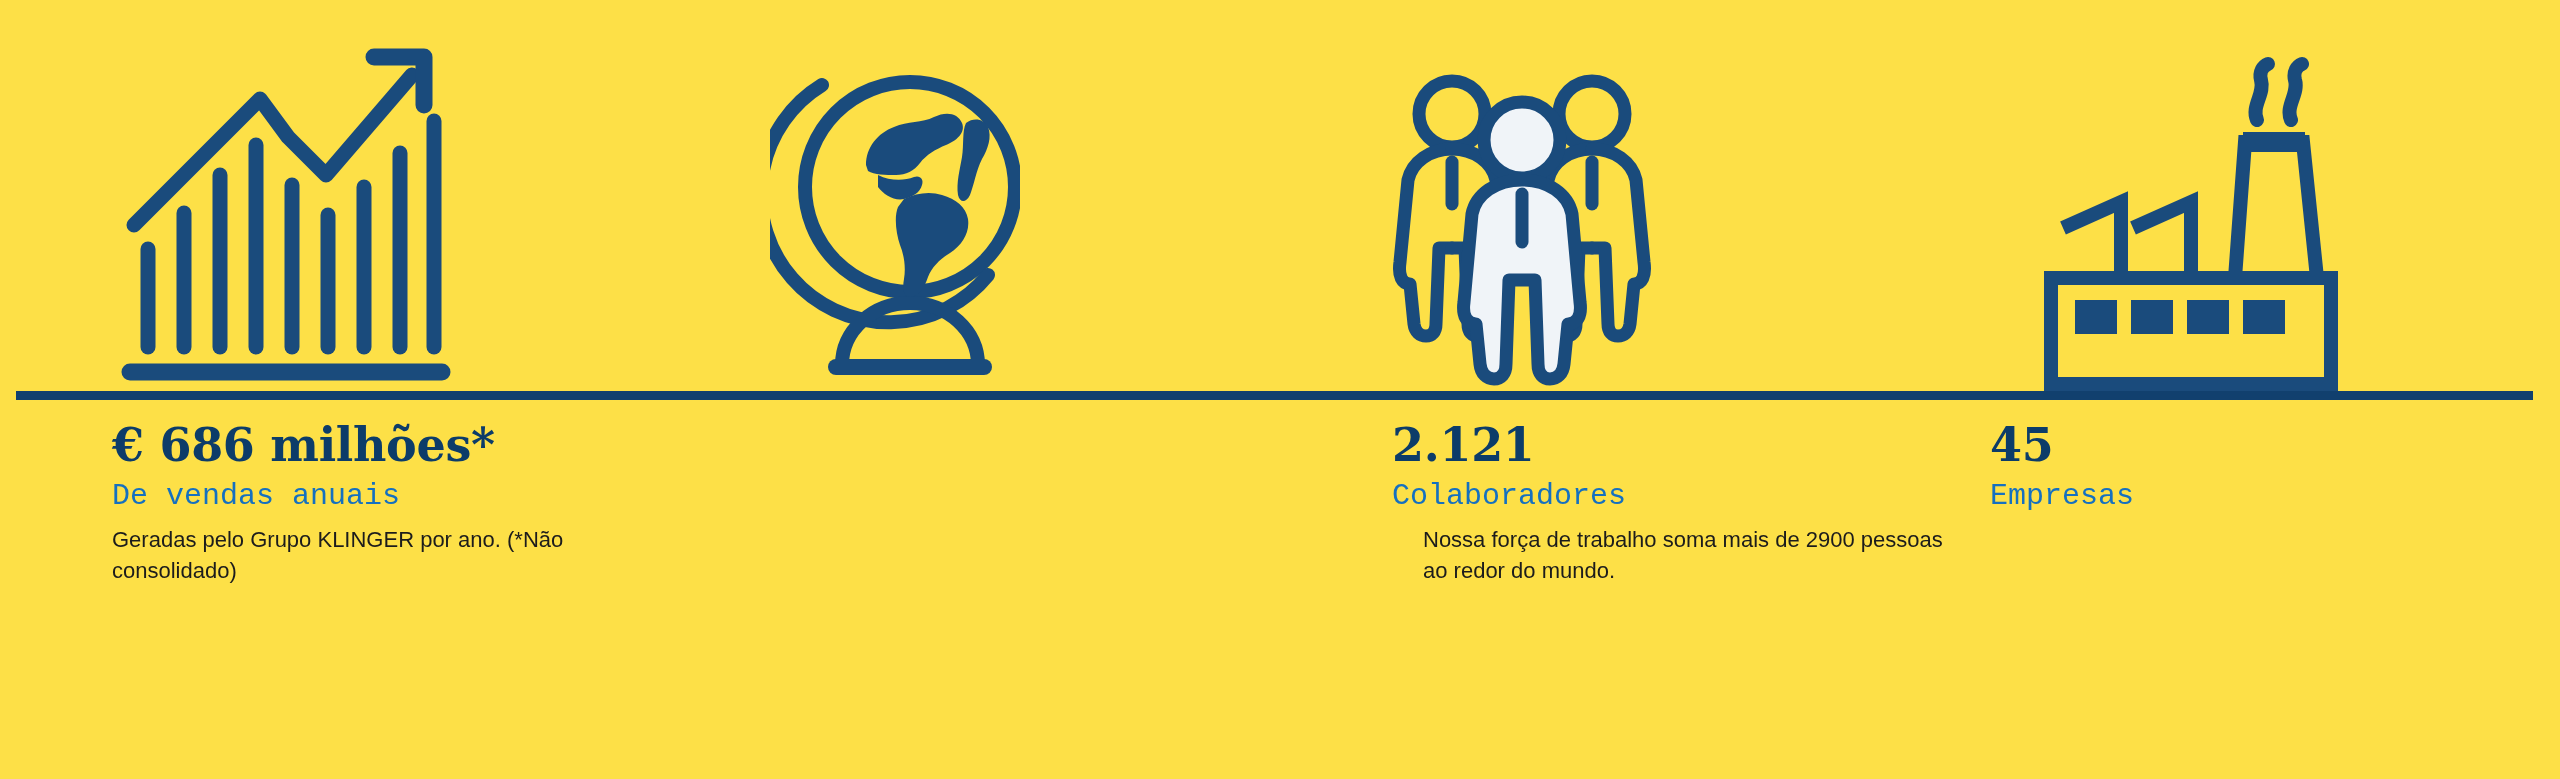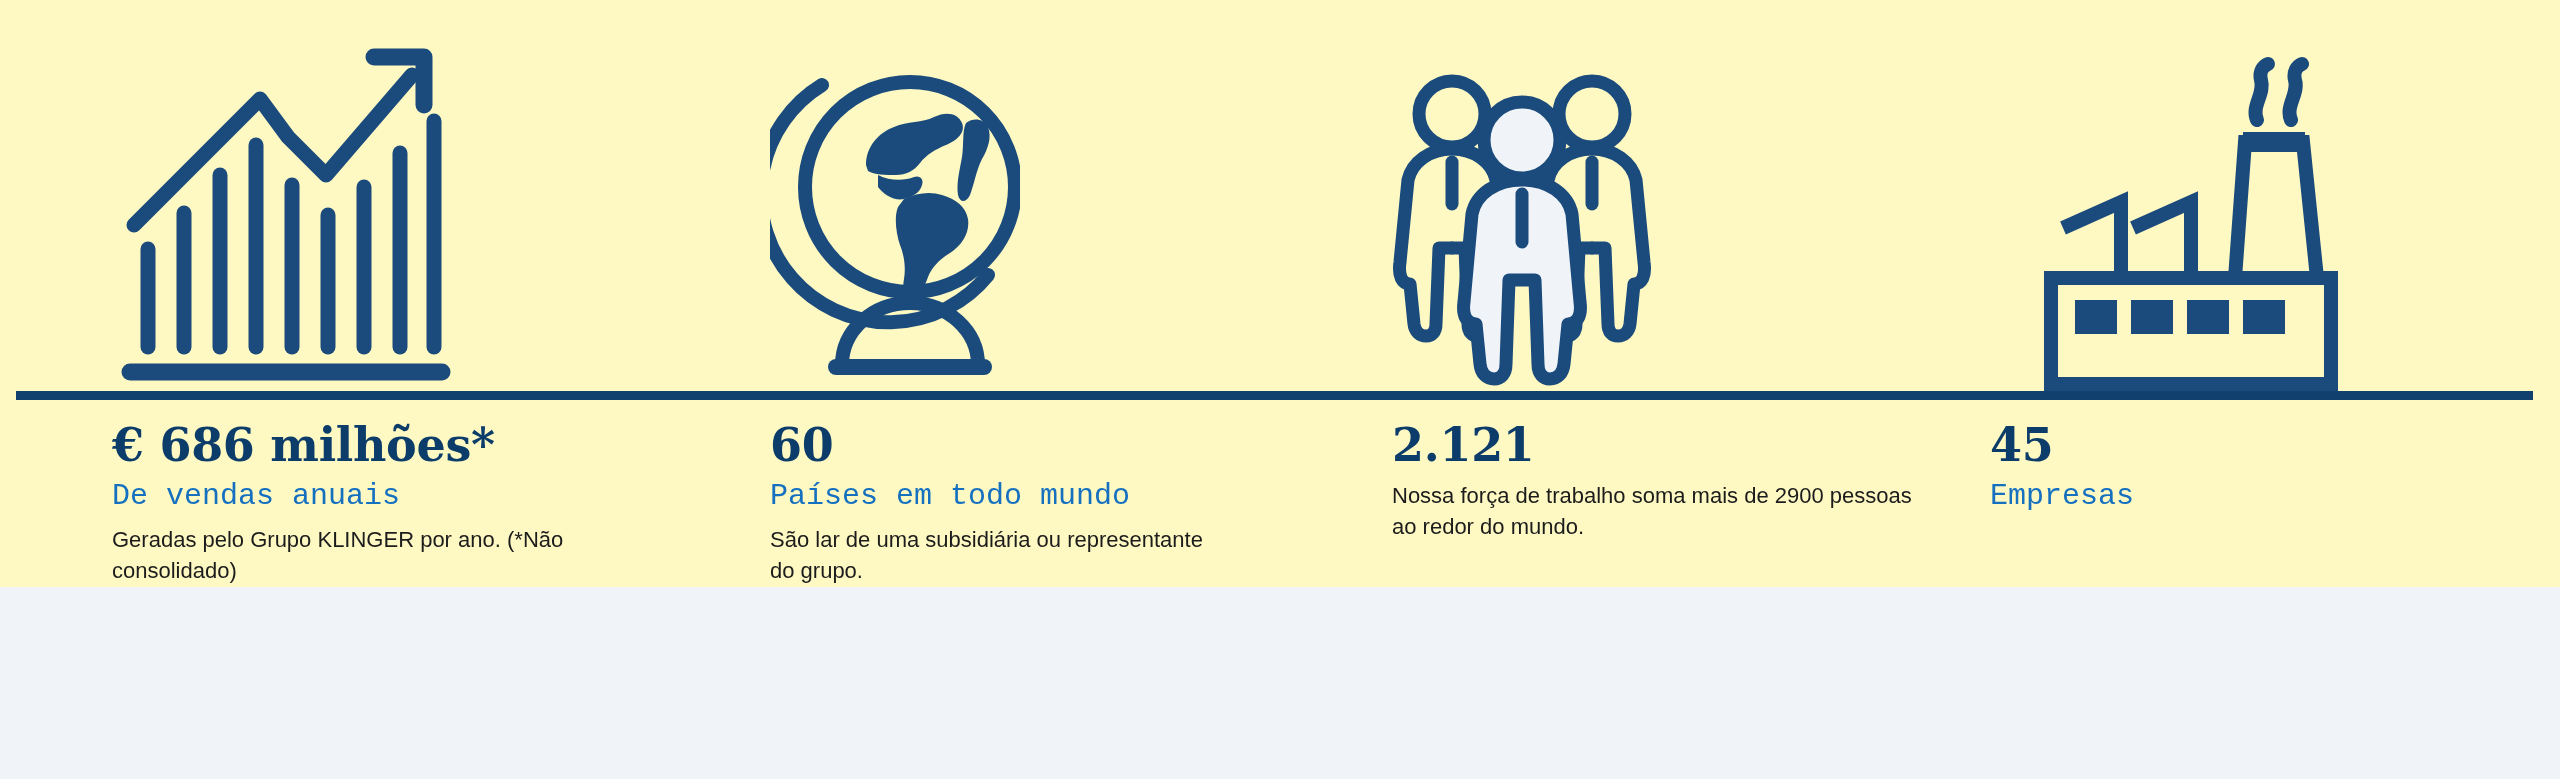--- a/index.html
+++ b/index.html
@@ -11,22 +11,22 @@
     width: 2560px;
     height: 779px;
     background: #f0f4f8;
     font-family: "Liberation Sans", sans-serif;
     overflow: hidden;
   }
 
   .stats-board {
     position: relative;
     width: 2560px;
-    height: 587px;
-    background: #fef9c3;
+    height: 779px;
+    background: #fde047;
   }
 
   
   .icon-row {
     position: absolute;
     left: 0;
     top: 0;
     width: 2560px;
     height: 392px;
   }
@@ -93,21 +93,21 @@
   }
   .stat-desc {
     font-family: "Liberation Sans", sans-serif;
     font-weight: normal;
     font-size: 22px;
     line-height: 31px;
     color: #1c1c1c;
     margin: 8px 0 0 0;
     max-width: 460px;
   }
-  .text-cell.c3 .stat-desc { max-width: 520px; }
+  .text-cell.c3 .stat-desc { max-width: 520px; margin-left: 31px; }
 </style>
 </head>
 <body>
 
 <div class="stats-board">
 
   <div class="icon-row">
 
     <div class="icon-cell c1">
       <svg width="350" height="365" viewBox="0 0 350 365" aria-hidden="true">
@@ -227,28 +227,24 @@
   <div class="divider"></div>
 
   <div class="text-row">
 
     <div class="text-cell c1">
       <p class="stat-value">€ 686 milhões*</p>
       <p class="stat-label">De vendas anuais</p>
       <p class="stat-desc">Geradas pelo Grupo KLINGER por ano. (*Não consolidado)</p>
     </div>
 
-    <div class="text-cell c2">
-      <p class="stat-value">60</p>
-      <p class="stat-label">Países em todo mundo</p>
-      <p class="stat-desc">São lar de uma subsidiária ou representante do grupo.</p>
-    </div>
 
     <div class="text-cell c3">
       <p class="stat-value">2.121</p>
+      <p class="stat-label">Colaboradores</p>
       <p class="stat-desc">Nossa força de trabalho soma mais de 2900 pessoas ao redor do mundo.</p>
     </div>
 
     <div class="text-cell c4">
       <p class="stat-value">45</p>
       <p class="stat-label">Empresas</p>
     </div>
   </div>
 </div>
 

